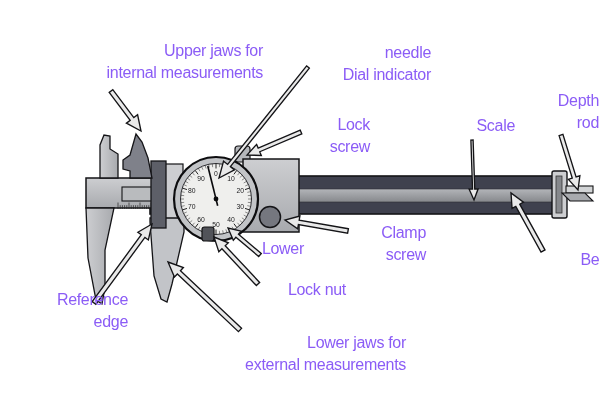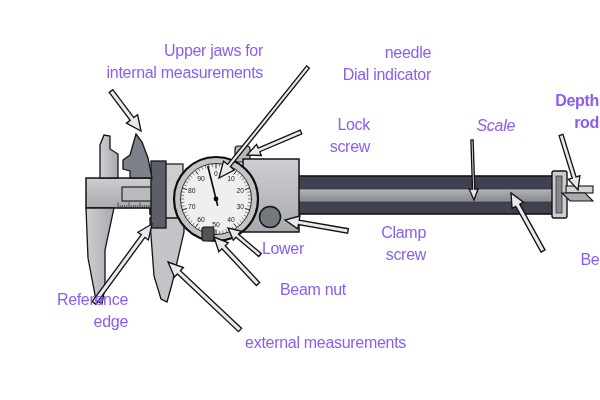--- a/index.html
+++ b/index.html
@@ -188,48 +188,49 @@
   <div class="lbl" style="left:281px;top:42px;width:150px;">
     <span>needle</span>
     <span>Dial indicator</span>
   </div>
 
   <div class="lbl" style="left:294px;top:114px;width:76px;">
     <span>Lock</span>
     <span>screw</span>
   </div>
 
-  <div class="lbl" style="left:430px;top:115px;width:85px;font-style:italic;">
+  <div class="lbl" style="left:430px;top:115px;width:85px;">
     <span>Scale</span>
   </div>
 
-  <div class="lbl" style="left:519px;top:90px;width:80px;font-weight:bold;">
+  <div class="lbl" style="left:519px;top:90px;width:80px;">
     <span>Depth</span>
     <span>rod</span>
   </div>
 
   <div class="lbl" style="left:344px;top:210px;width:82px;margin-top:12px;">
     <span>Clamp</span>
     <span>screw</span>
   </div>
 
   <div class="lbl" style="left:246px;top:238px;width:58px;">
     <span>Lower</span>
   </div>
 
   <div class="lbl" style="left:230px;top:279px;width:116px;">
-    <span>Beam nut</span>
+    <span>Lock nut</span>
   </div>
 
   <div class="lbl" style="left:6px;top:289px;width:122px;">
     <span>Reference</span>
     <span>edge</span>
   </div>
 
   <div class="lbl" style="left:148px;top:332px;width:258px;">
+    <span>Lower jaws for</span>
     <span>external measurements</span>
   </div>
 
   <div class="lbl" style="left:533px;top:249px;width:88px;">
     <span>Beam</span>
   </div>
 
 </div>
 
 </body></html>

